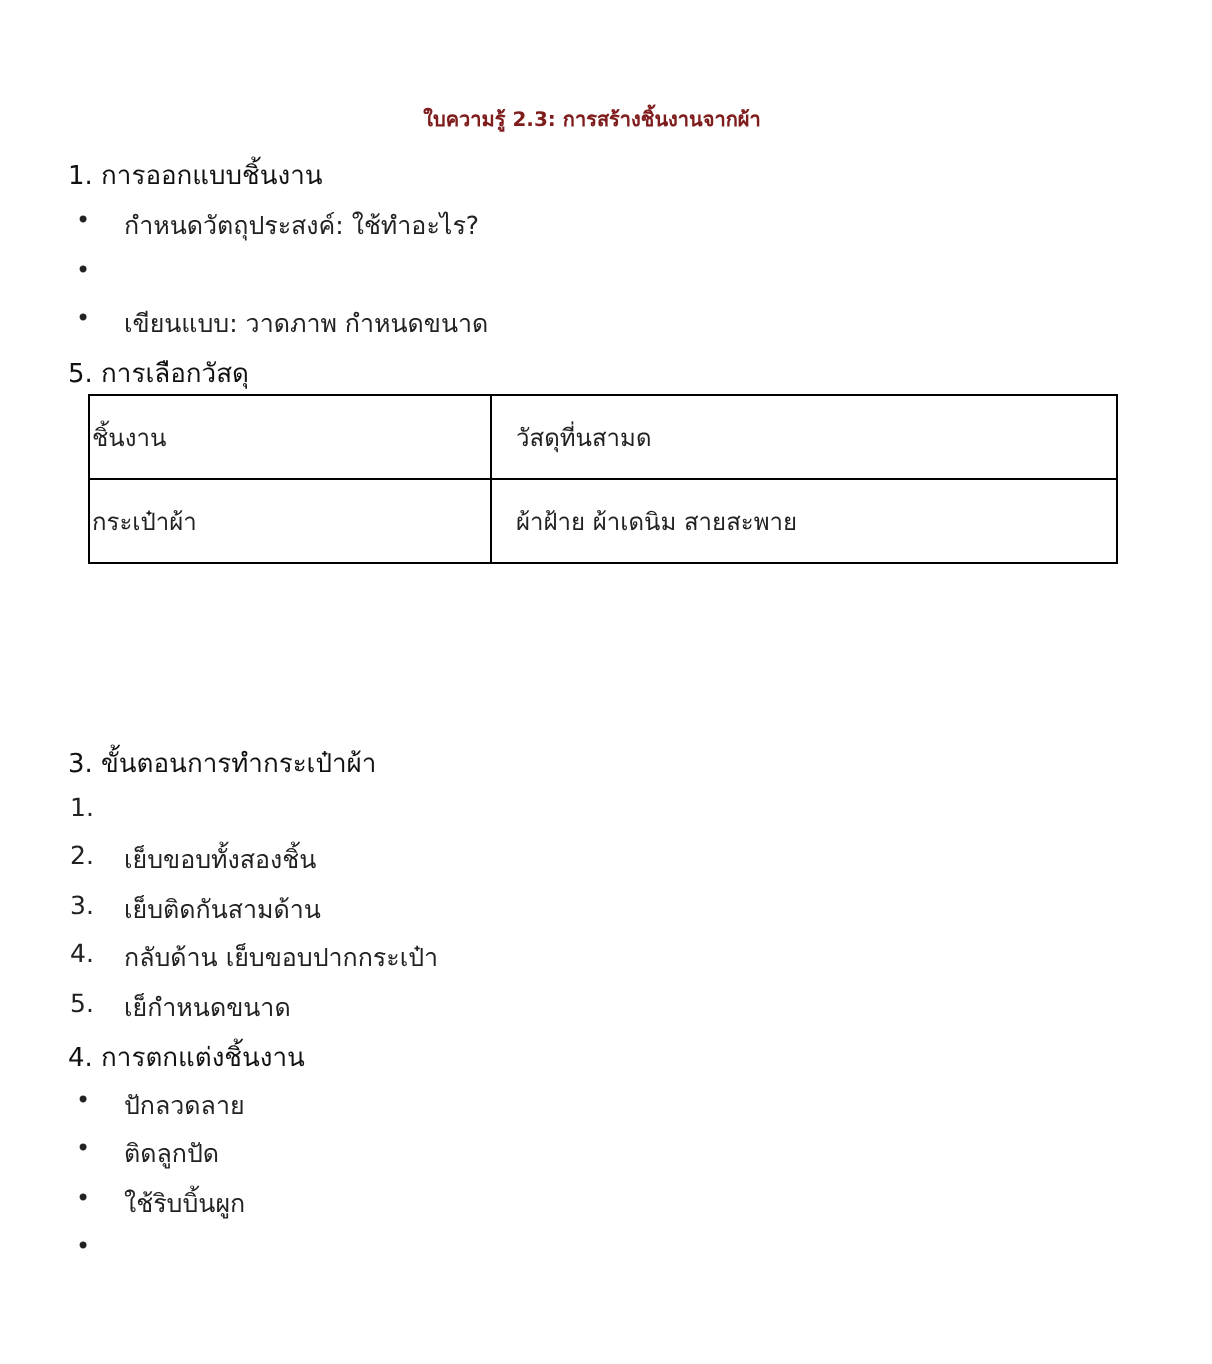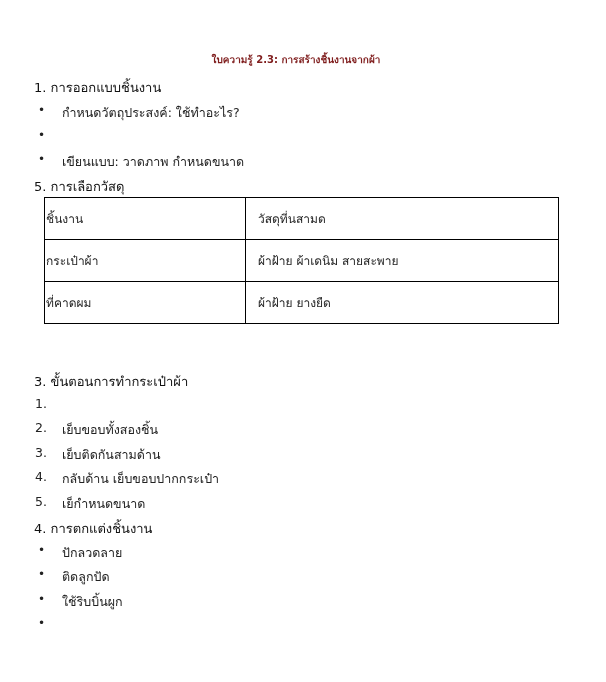--- a/index.html
+++ b/index.html
@@ -29,24 +29,20 @@
 <table>
   <tbody>
       <tr>
     <td class="c1">ชิ้นงาน</td>
     <td class="c2">วัสดุที่นสามด</td>
   </tr>
   <tr>
     <td class="c1">กระเป๋าผ้า</td>
     <td class="c2">ผ้าฝ้าย ผ้าเดนิม สายสะพาย</td>
   </tr>
-  <tr>
-    <td class="c1">ที่คาดผม</td>
-    <td class="c2">ผ้าฝ้าย ยางยืด</td>
-  </tr>
 </tbody>
   </table>
 
 <div class="h" style="top:371px">3. ขั้นตอนการทำกระเป๋าผ้า</div>
 <div class="li" style="top:396px"><span class="num">1.</span></div>
 <div class="li" style="top:420px"><span class="num">2.</span><span>เย็บขอบทั้งสองชิ้น</span></div>
 <div class="li" style="top:445px"><span class="num">3.</span><span>เย็บติดกันสามด้าน</span></div>
 <div class="li" style="top:469px"><span class="num">4.</span><span>กลับด้าน เย็บขอบปากกระเป๋า</span></div>
 <div class="li" style="top:494px"><span class="num">5.</span><span>เย็กำหนดขนาด</span></div>
 

